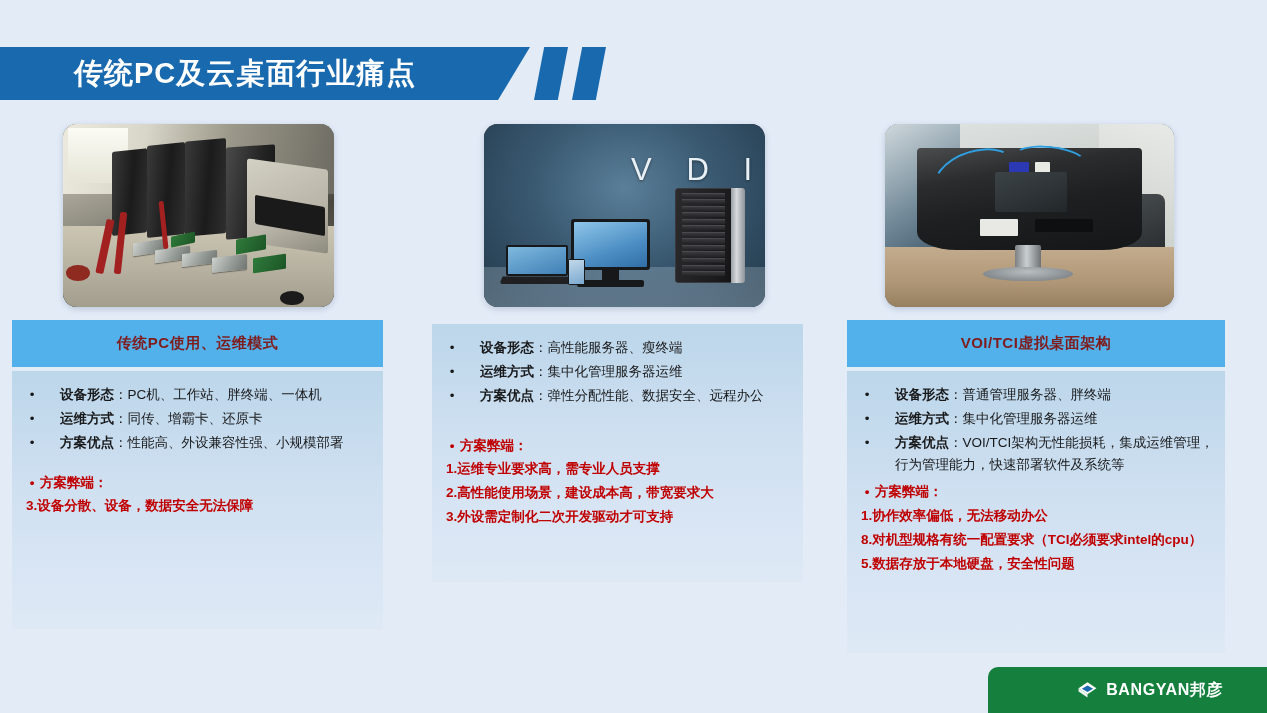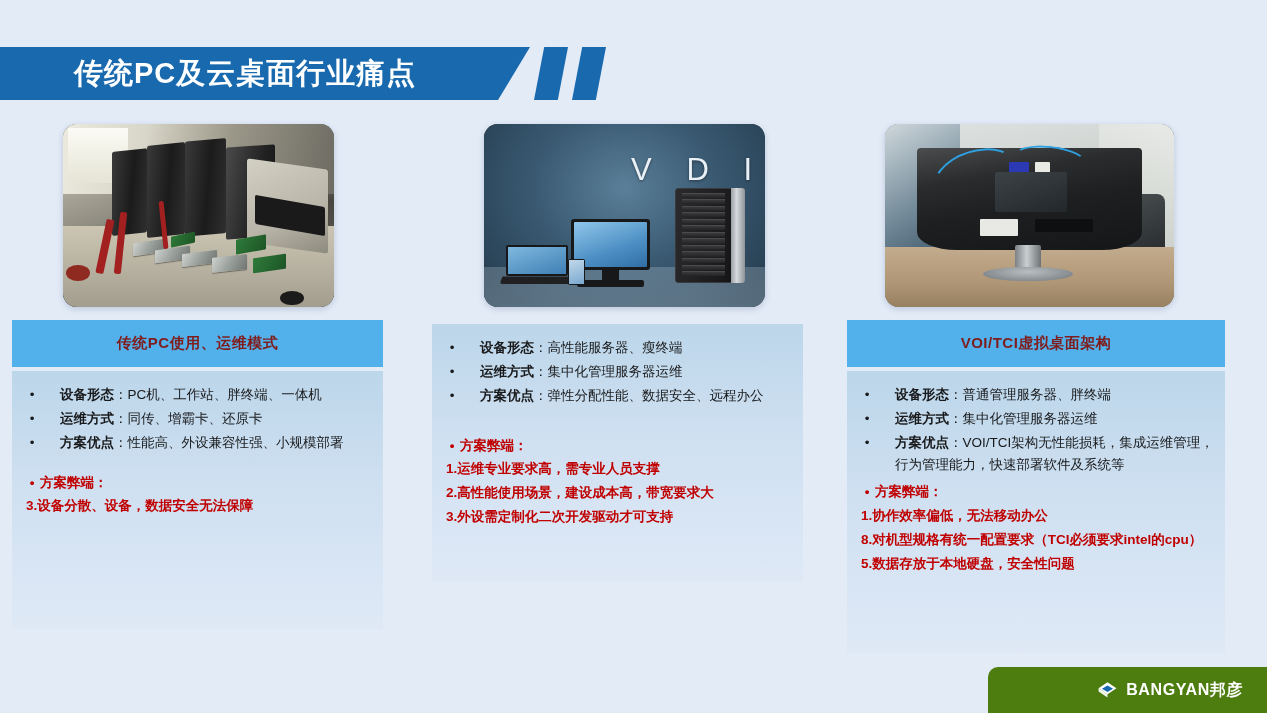--- a/index.html
+++ b/index.html
@@ -186,24 +186,24 @@
   }
   .con-head .bullet-dot { color:#c00000; }
   .con-item {
     color:#c00000; font-weight:bold; font-size:13.5px; line-height:1.62;
     margin-bottom: 2px; padding-left: 2px;
   }
 
   
   .footer {
     position:absolute; right:0; bottom:0; width: 279px; height: 46px;
-    background:#4d7c0f;
+    background:#15803d;
     border-top-left-radius: 10px;
     display:flex; align-items:center; justify-content:flex-end;
-    padding-right: 24px;
+    padding-right: 44px;
   }
   .logo-wrap { display:flex; align-items:center; gap:8px; }
   .logo-mark { width: 21px; height: 21px; }
   .logo-text { color:#ffffff; font-size: 16px; font-weight:bold; letter-spacing: .6px; }
 </style>
 </head>
 <body>
 
 <div class="slide">
 

